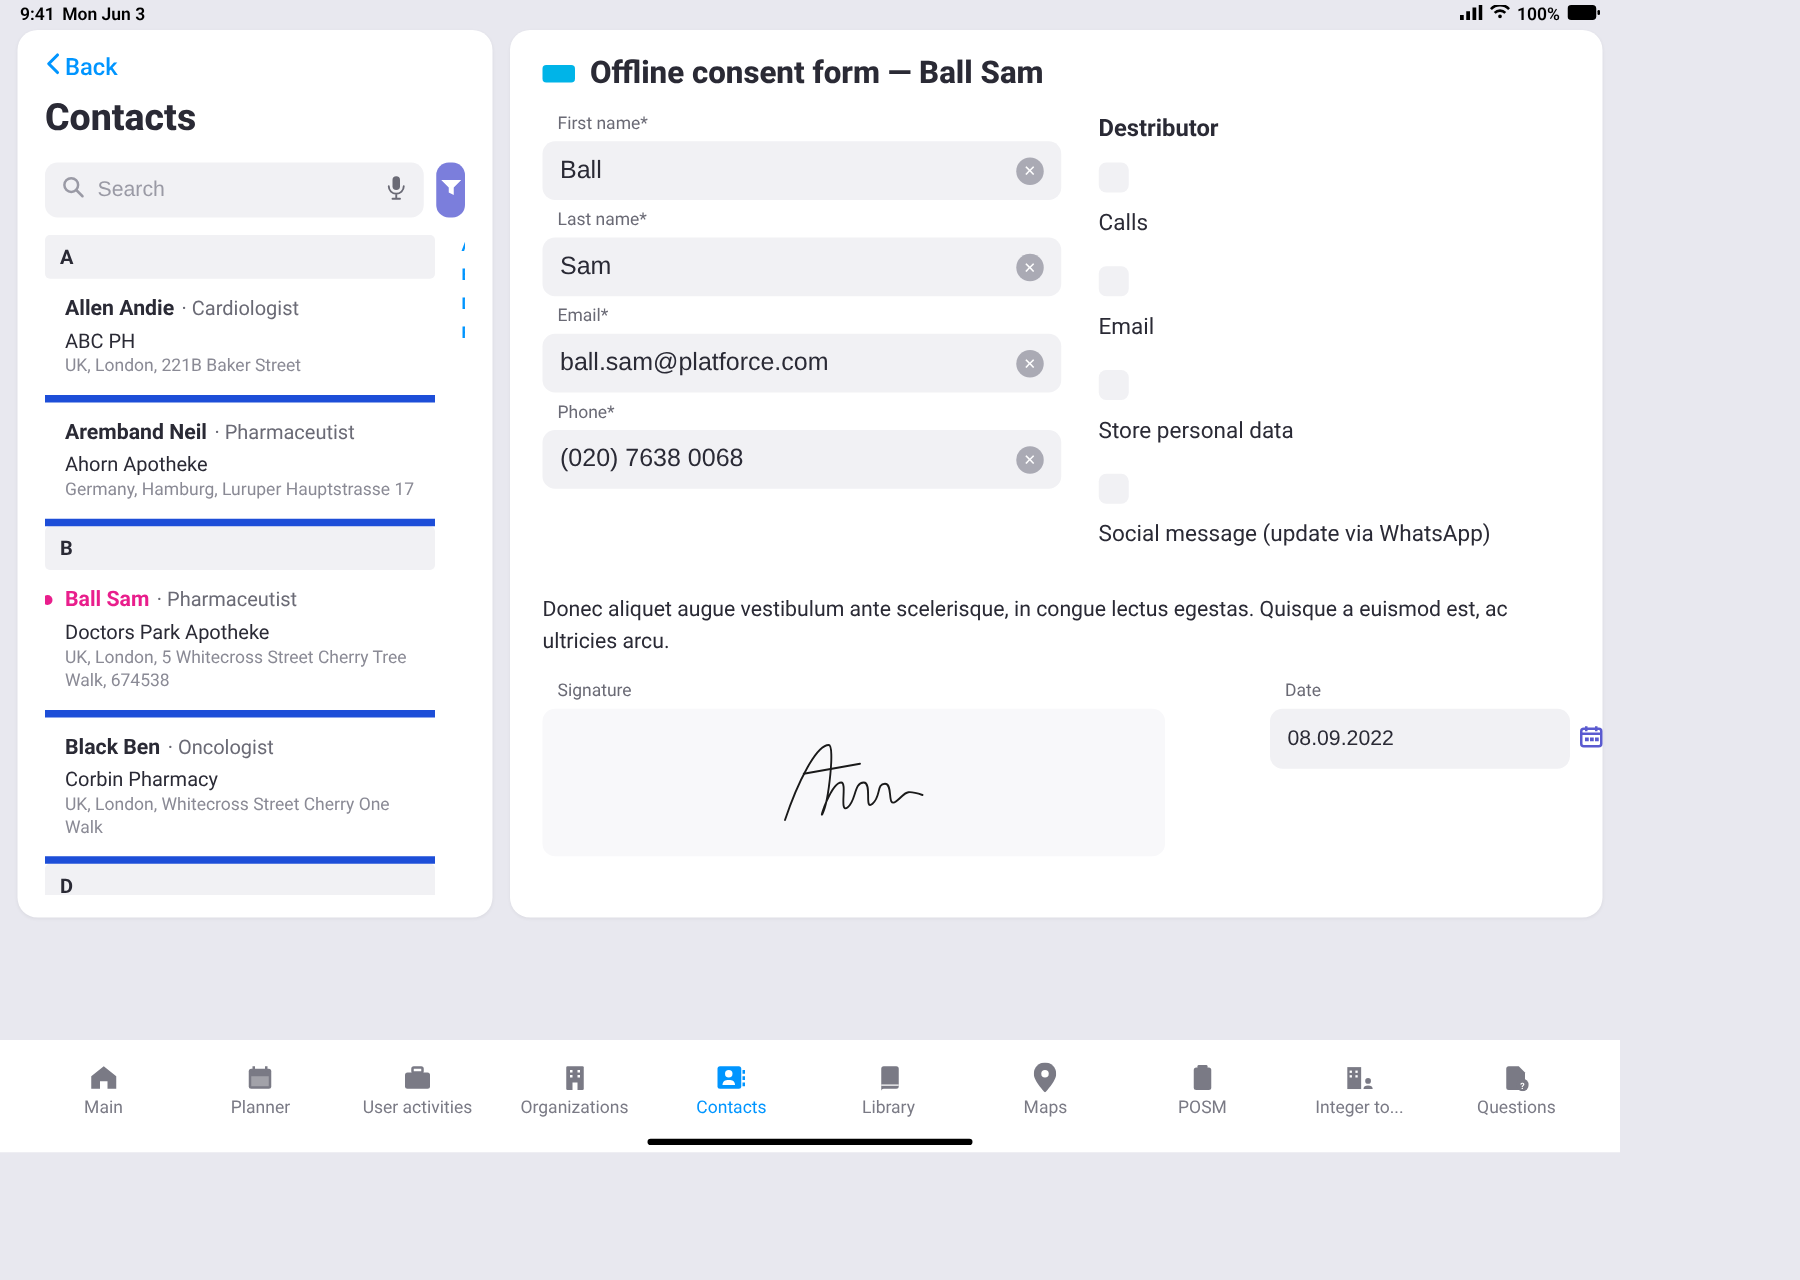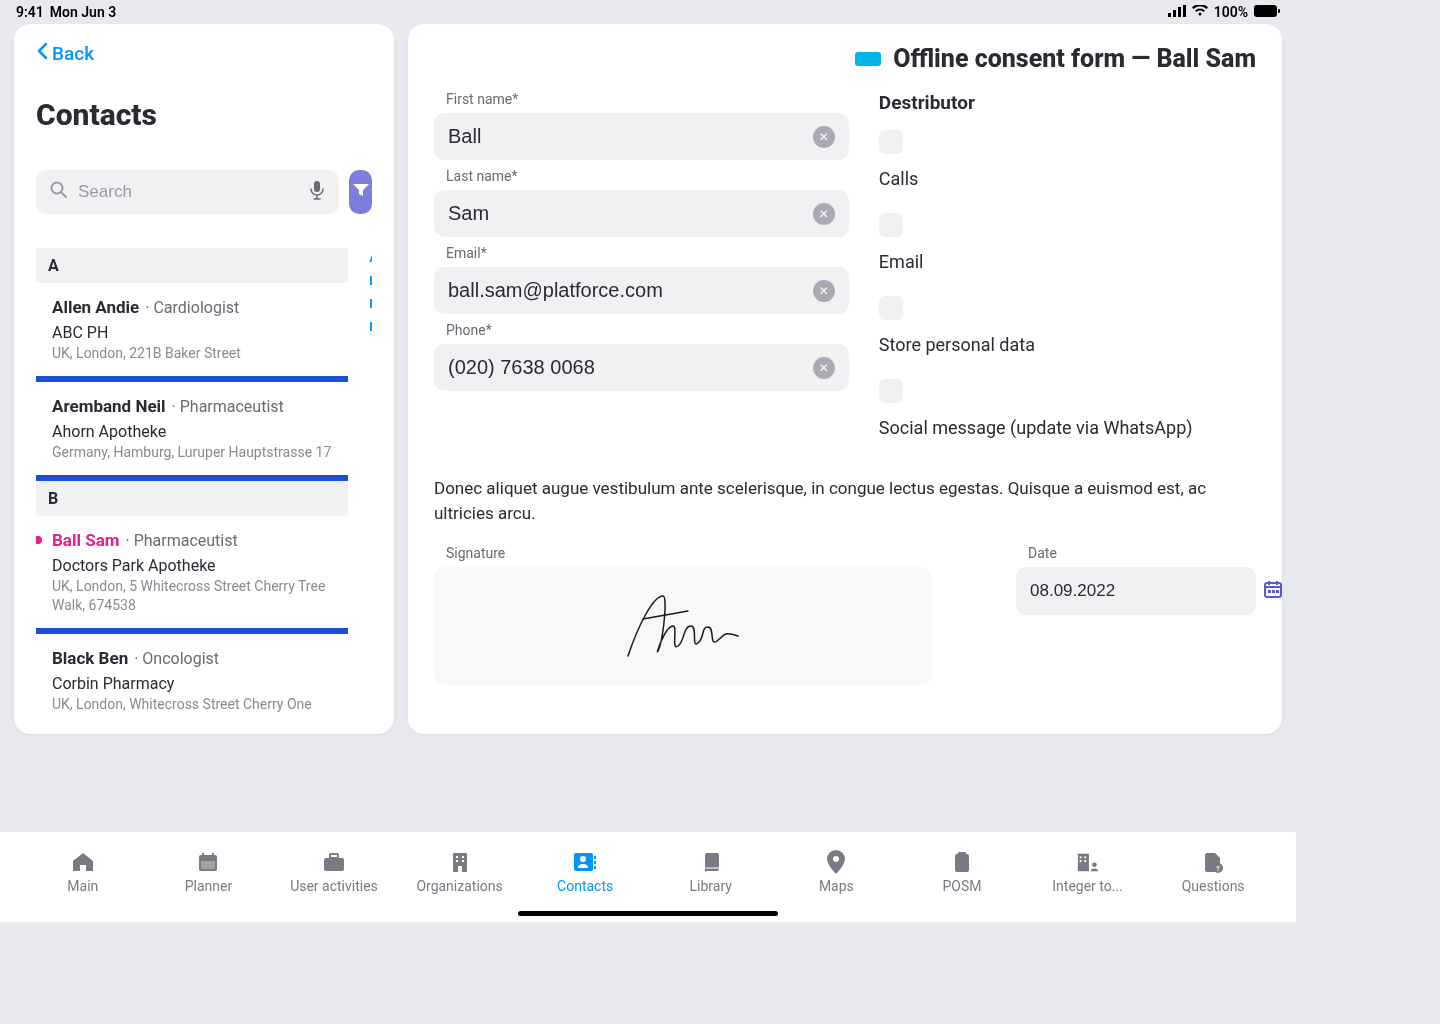--- a/index.html
+++ b/index.html
@@ -29,21 +29,20 @@
       height: 710px;
     }
     .left-panel {
       width: 380px;
       background: #fff;
       border-radius: 16px;
       padding: 18px 22px;
       box-shadow: 0 1px 3px rgba(0,0,0,0.05);
       display: flex;
       flex-direction: column;
-      gap: 20px;
     }
     .back-link {
       display: flex;
       align-items: center;
       gap: 4px;
       color: #0095ff;
       font-size: 19px;
       font-weight: 500;
       cursor: pointer;
       margin-bottom: 12px;
@@ -132,21 +131,21 @@
     .contact-role::before { content: '· '; }
     .contact-org { font-size: 16px; color: #2a2a35; margin-bottom: 2px; }
     .contact-addr { font-size: 14px; color: #8a8a95; line-height: 1.3; }
     .right-panel {
       flex: 1;
       background: #fff;
       border-radius: 16px;
       padding: 20px 26px;
       box-shadow: 0 1px 3px rgba(0,0,0,0.05);
     }
-    .page-title-row { display: flex; align-items: center; gap: 12px; margin-bottom: 18px; justify-content: flex-end; }
+    .page-title-row { display: flex; align-items: center; gap: 12px; margin-bottom: 18px; }
     .title-accent {
       width: 26px;
       height: 14px;
       background: #00b4e8;
       border-radius: 3px;
     }
     .page-title { font-size: 25px; font-weight: 800; color: #2a2a35; }
     .form-columns { display: flex; gap: 30px; }
     .form-left { flex: 1.1; }
     .form-right { flex: 1; }

